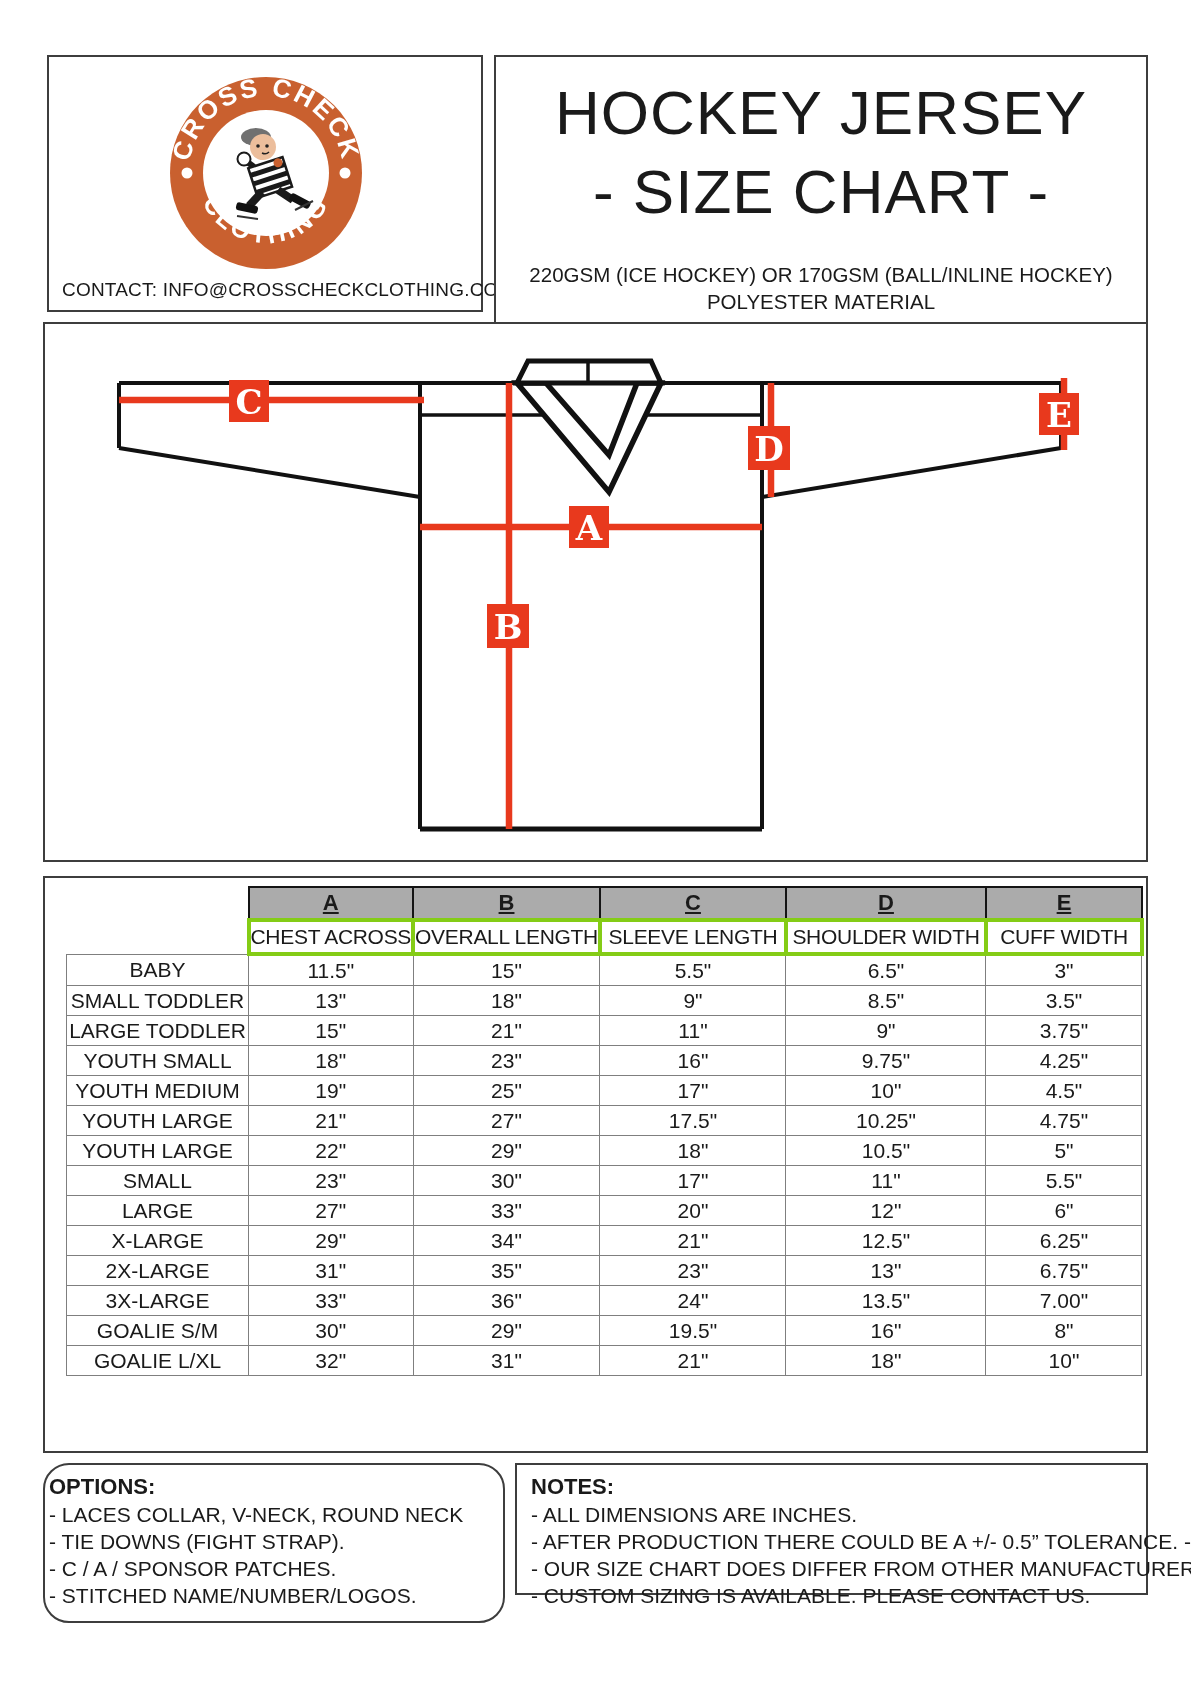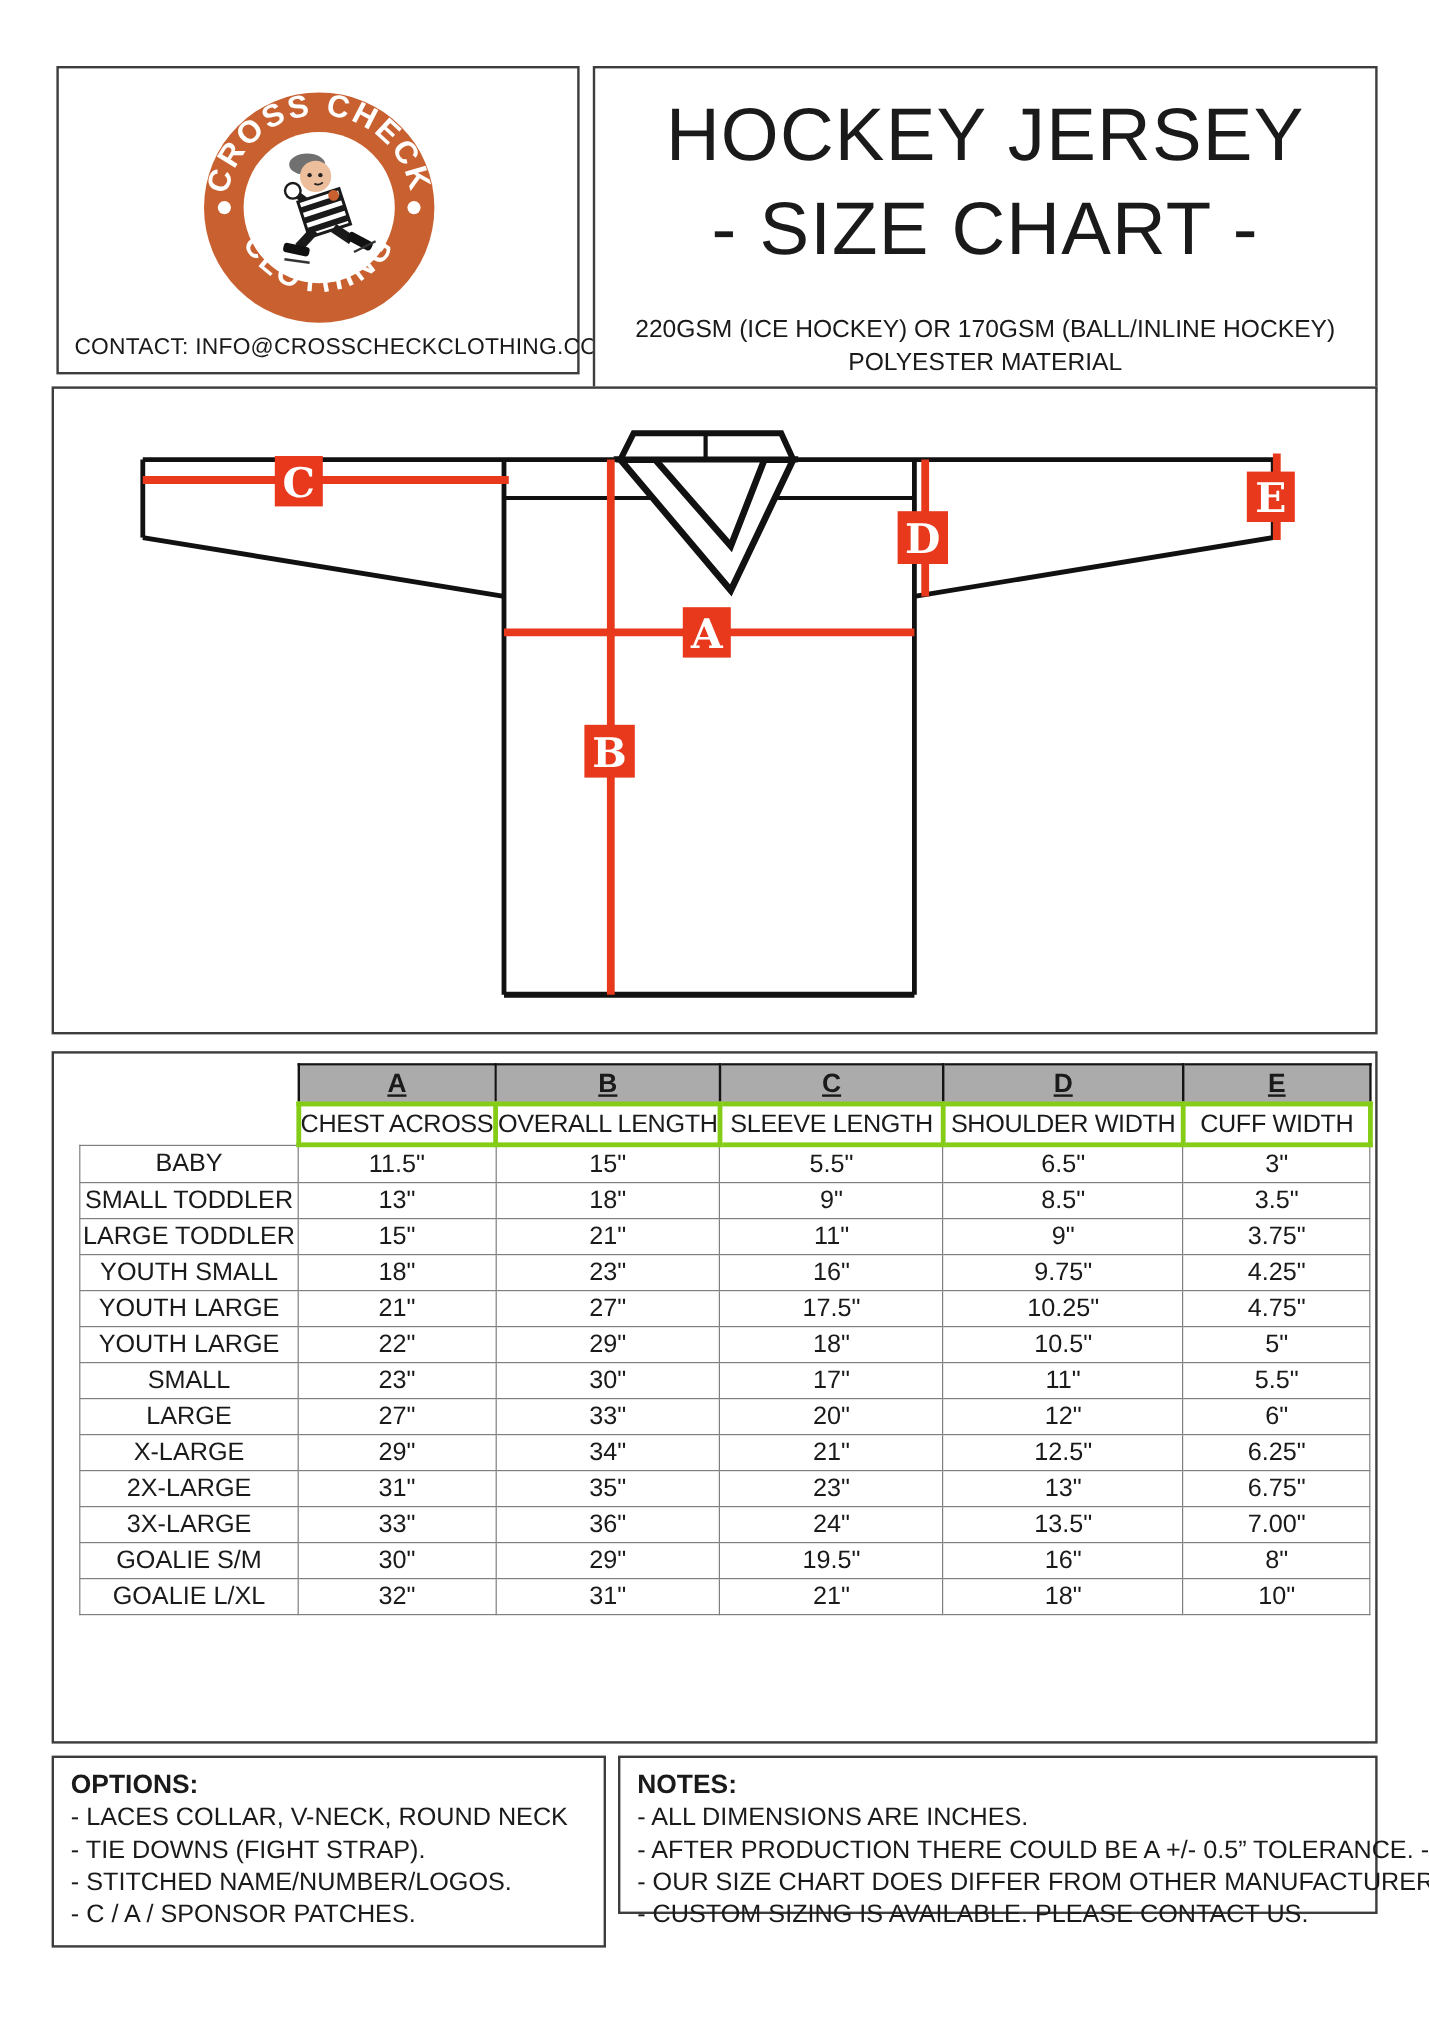--- a/index.html
+++ b/index.html
@@ -28,21 +28,21 @@
   table.size-table{border-collapse:collapse;table-layout:fixed;position:absolute;left:21px;top:8px;
     text-align:center;font-size:21px;}
   table.size-table th,table.size-table td{padding:0;overflow:hidden;white-space:nowrap;}
   th.corner{border:none;background:transparent;}
   th.letter{background:#ABABAB;border:2px solid #141414;font-weight:bold;font-size:22px;
     text-decoration:underline;height:30px;}
   th.measure{border:4px solid #84cc16;font-weight:400;font-size:21px;height:30px;letter-spacing:-0.3px;}
   td.size-label,td.value{border:1px solid #7f7f7f;height:29px;font-weight:400;}
 
   
-  .options-box{left:43px;top:1463px;width:462px;height:160px;padding:8px 14px;}
+  .options-box{left:43px;top:1463px;width:462px;height:160px;padding:8px 4px;border-radius:26px;}
   .notes-box{left:515px;top:1463px;width:633px;height:132px;padding:8px 14px;}
   .box-title{font-weight:bold;font-size:22px;line-height:28px;}
   .box-line{font-size:21px;line-height:27px;white-space:nowrap;}
 </style>
 </head>
 <body>
 
 <div class="box contact-box">
   <div class="logo-wrap">
     <svg width="200" height="200" viewBox="0 0 200 200">
@@ -198,20 +198,28 @@
         </tr>
         <tr>
           <td class="size-label">YOUTH SMALL</td>
           <td class="value">18"</td>
           <td class="value">23"</td>
           <td class="value">16"</td>
           <td class="value">9.75"</td>
           <td class="value">4.25"</td>
         </tr>
         <tr>
+          <td class="size-label">YOUTH MEDIUM</td>
+          <td class="value">19"</td>
+          <td class="value">25"</td>
+          <td class="value">17"</td>
+          <td class="value">10"</td>
+          <td class="value">4.5"</td>
+        </tr>
+        <tr>
           <td class="size-label">YOUTH LARGE</td>
           <td class="value">21"</td>
           <td class="value">27"</td>
           <td class="value">17.5"</td>
           <td class="value">10.25"</td>
           <td class="value">4.75"</td>
         </tr>
         <tr>
           <td class="size-label">YOUTH LARGE</td>
           <td class="value">22"</td>
@@ -278,22 +286,22 @@
         </tr>
       </tbody>
   </table>
 </div>
 
 <div class="box options-box">
   <div class="box-title">OPTIONS:</div>
   <div>
       <div class="box-line">- LACES COLLAR, V-NECK, ROUND NECK</div>
       <div class="box-line">- TIE DOWNS (FIGHT STRAP).</div>
+      <div class="box-line">- C / A / SPONSOR PATCHES.</div>
       <div class="box-line">- STITCHED NAME/NUMBER/LOGOS.</div>
-      <div class="box-line">- C / A / SPONSOR PATCHES.</div>
     </div>
 </div>
 
 <div class="box notes-box">
   <div class="box-title">NOTES:</div>
   <div>
       <div class="box-line">- ALL DIMENSIONS ARE INCHES.</div>
       <div class="box-line">- AFTER PRODUCTION THERE COULD BE A +/- 0.5” TOLERANCE. -</div>
       <div class="box-line">- OUR SIZE CHART DOES DIFFER FROM OTHER MANUFACTURERS</div>
       <div class="box-line">- CUSTOM SIZING IS AVAILABLE. PLEASE CONTACT US.</div>

